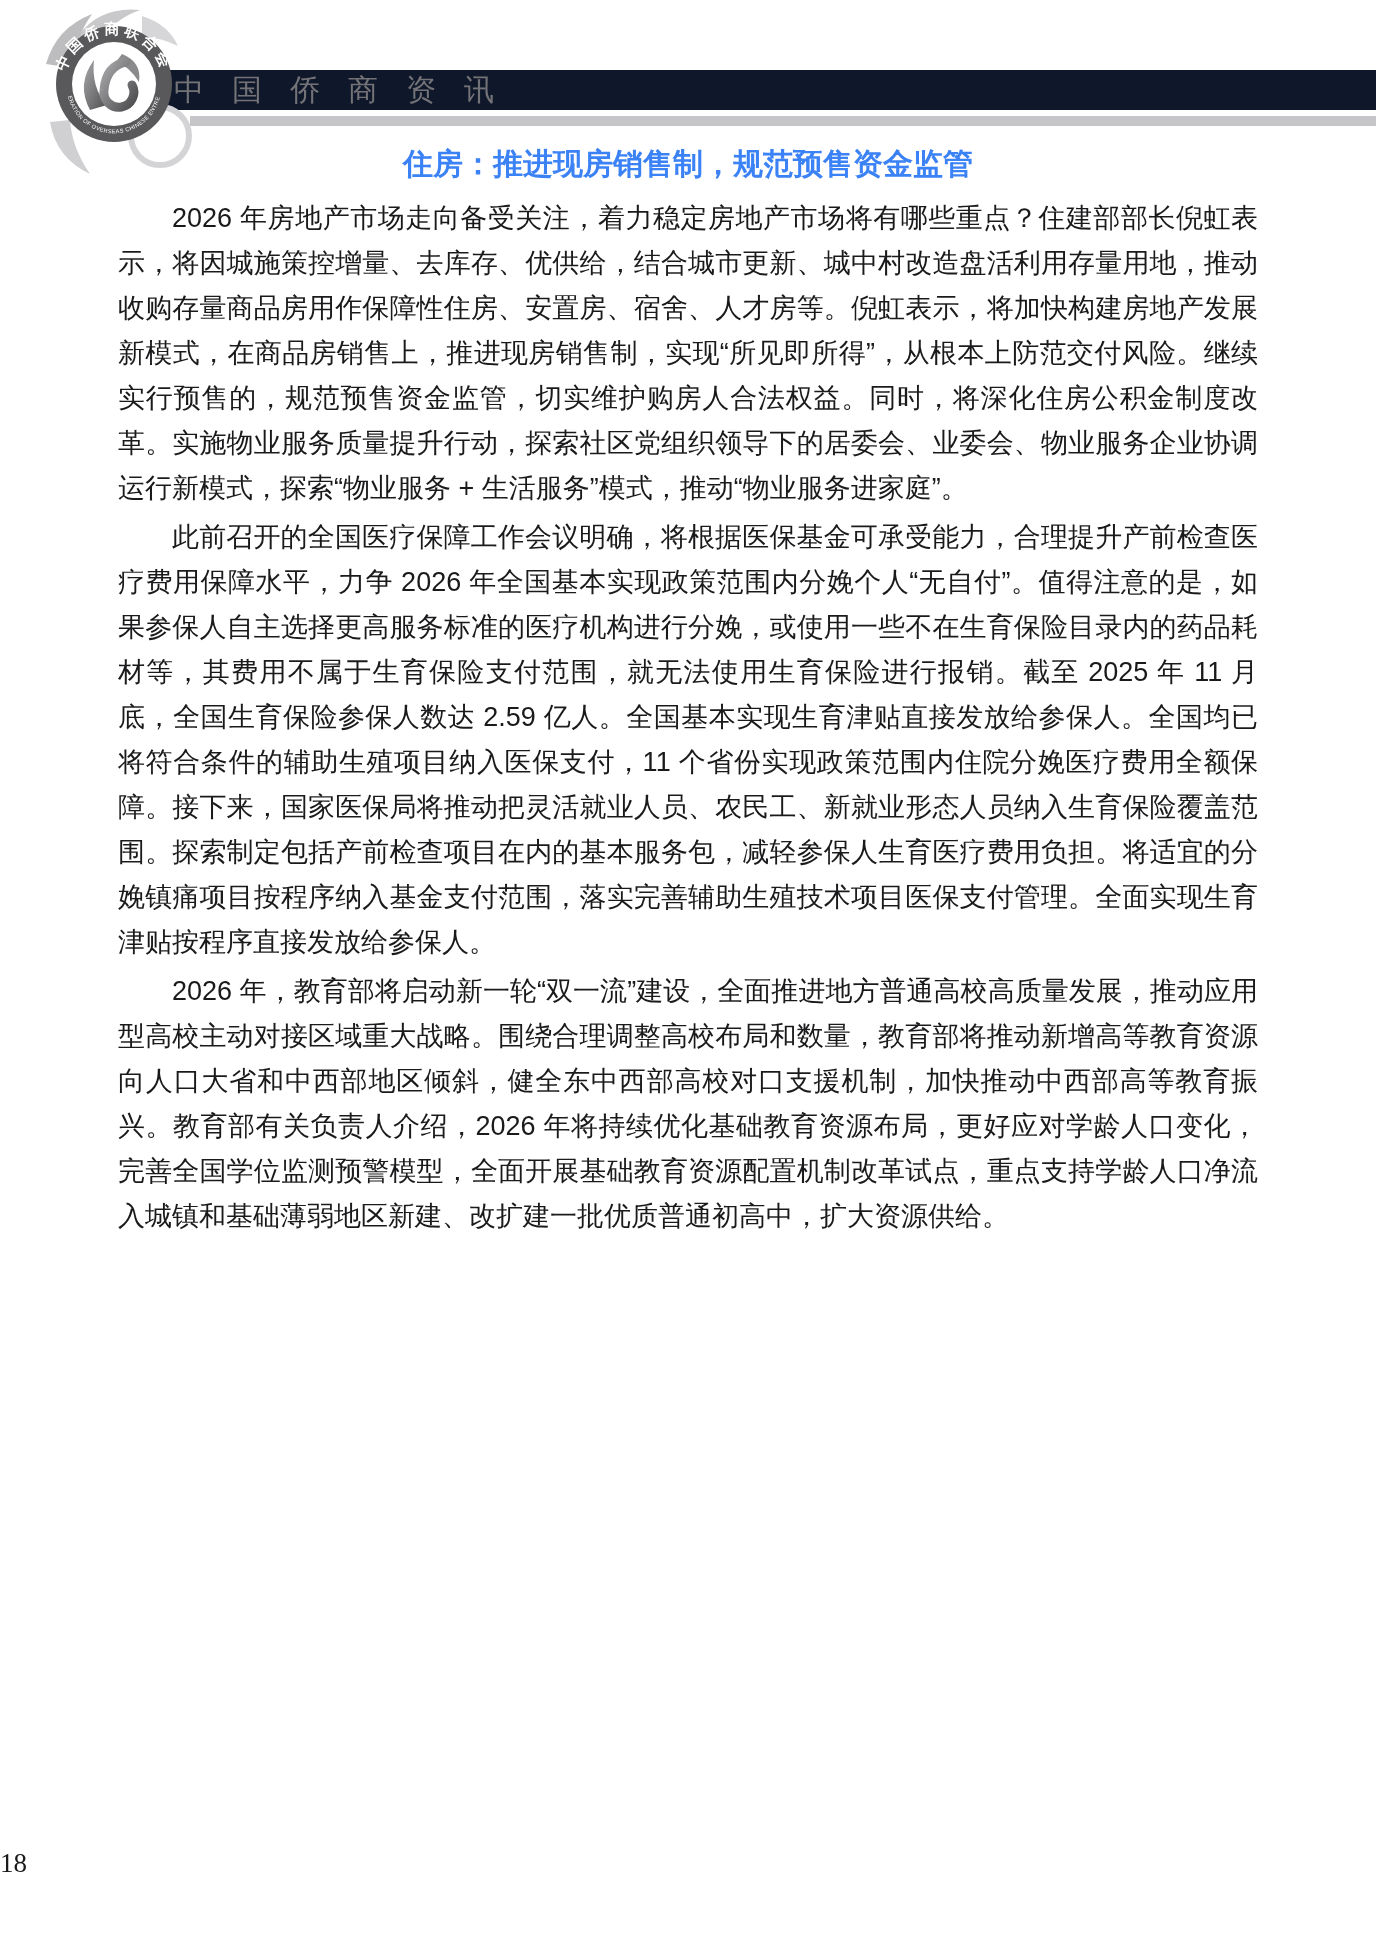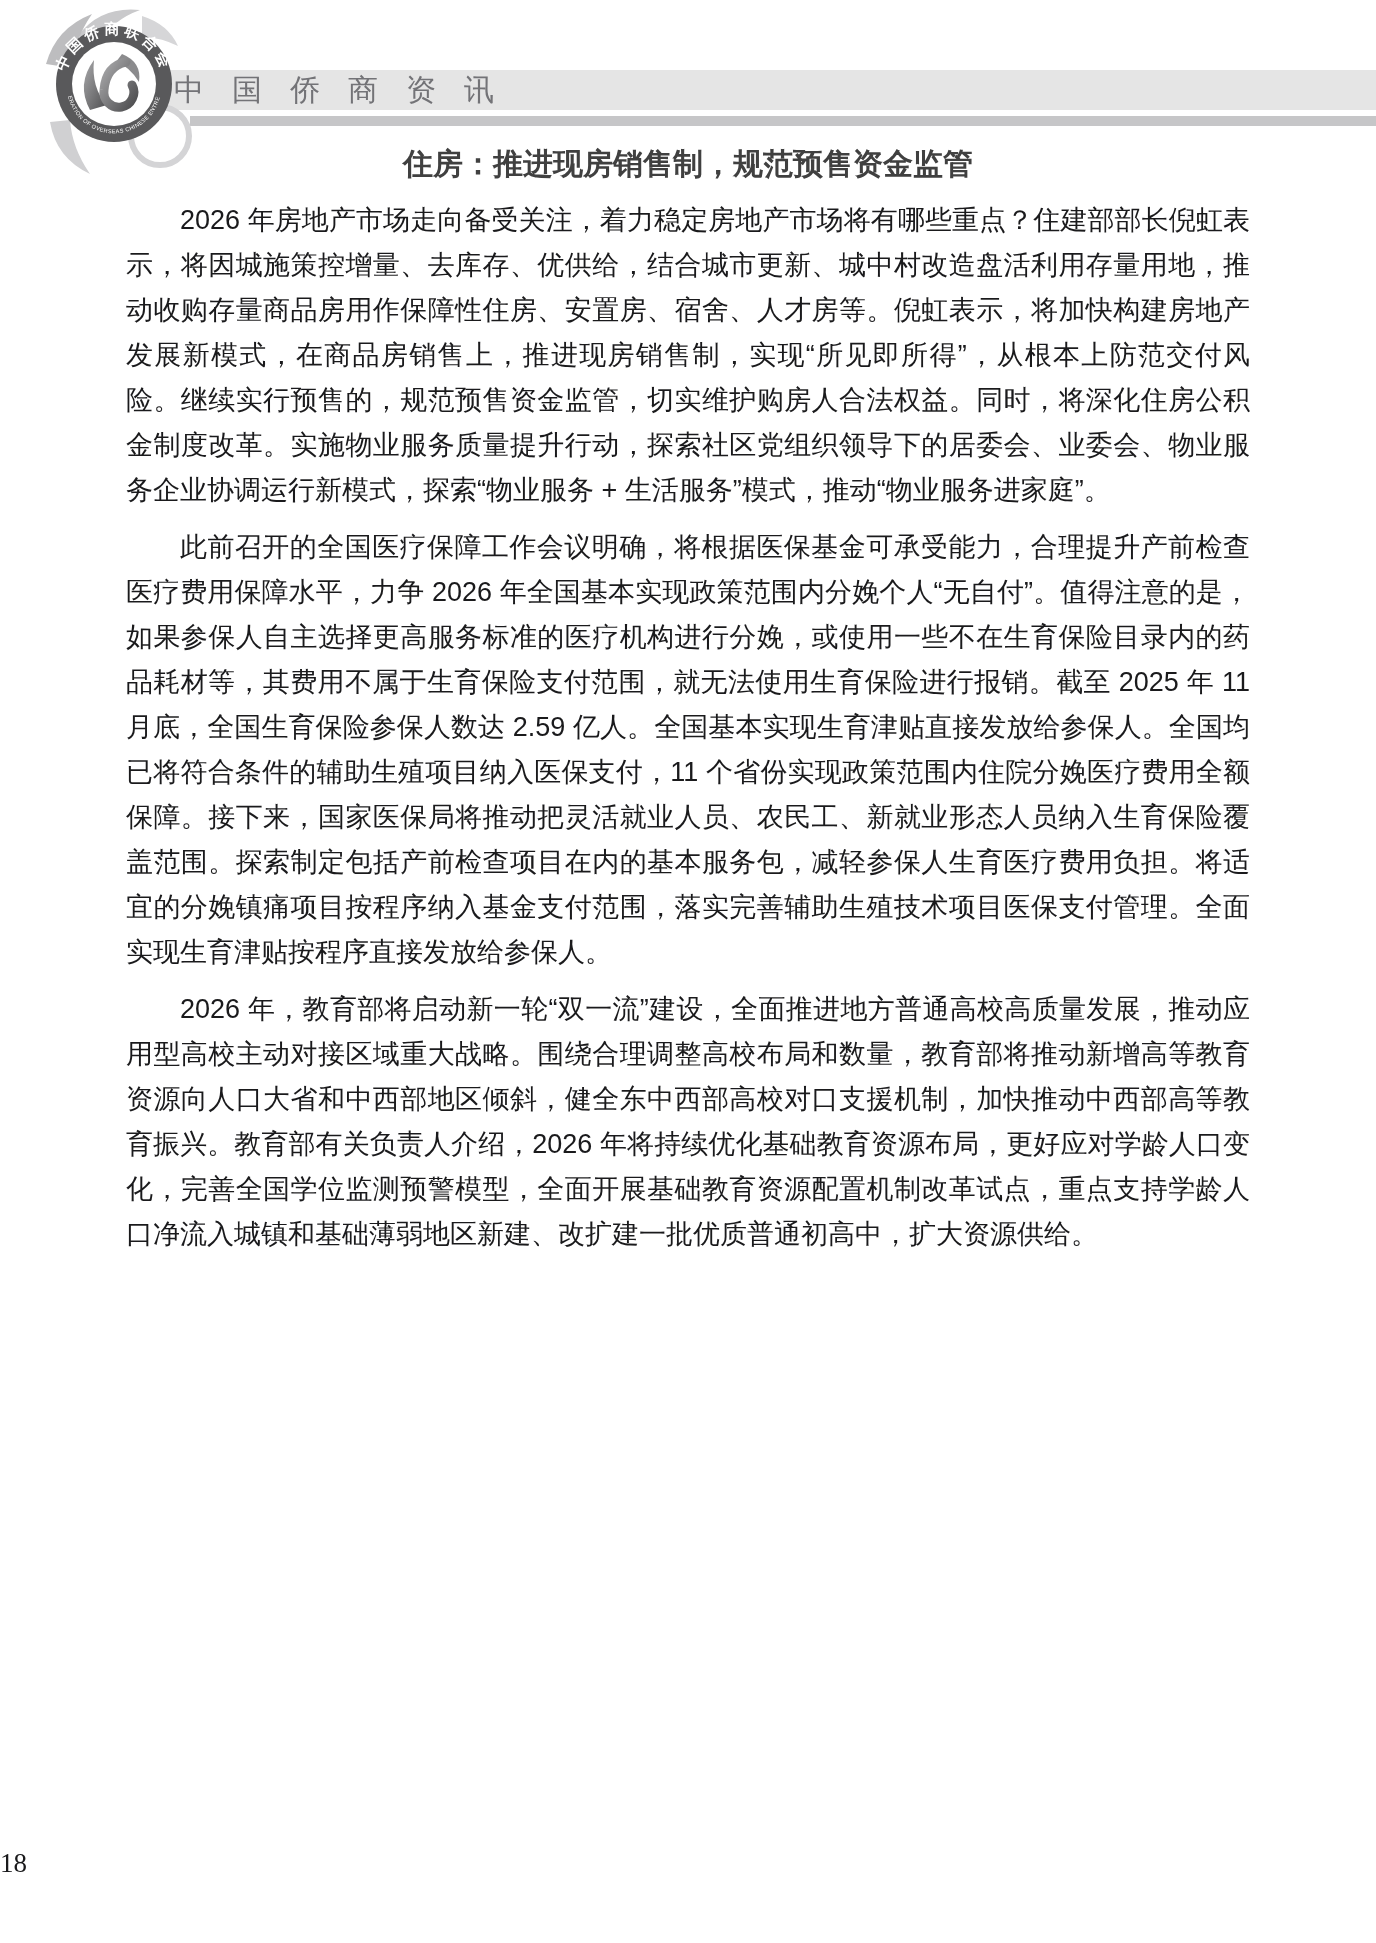--- a/index.html
+++ b/index.html
@@ -10,21 +10,21 @@
     background: #ffffff;
     font-family: "Liberation Sans", "DejaVu Sans", sans-serif;
     overflow: hidden;
   }
 
   
   .masthead-bar {
     position: absolute;
     top: 70px; left: 140px; right: 0;
     height: 40px;
-    background: #e5e5e5;
+    background: #0f172a;
   }
   .masthead-title {
     position: absolute;
     left: 34px; top: 0;
     line-height: 40px;
     font-size: 30px;
     color: #737377;
     letter-spacing: 28px;
     white-space: nowrap;
   }
@@ -45,24 +45,24 @@
     position: absolute;
     top: 126px; left: 114px;
     width: 1148px;
   }
   .section-heading {
     margin: 16px 0 10px 0;
     text-align: center;
     font-size: 30px;
     line-height: 44px;
     font-weight: bold;
-    color: #404040;
+    color: #3b82f6;
   }
   .section-body {
-    margin: 12px;
+    margin: 4px;
     font-size: 27px;
     line-height: 45px;
     text-align: justify;
     text-justify: inter-ideograph;
     text-indent: 2em;
     color: #1a1a1c;
   }
 
   
   .page-number {

